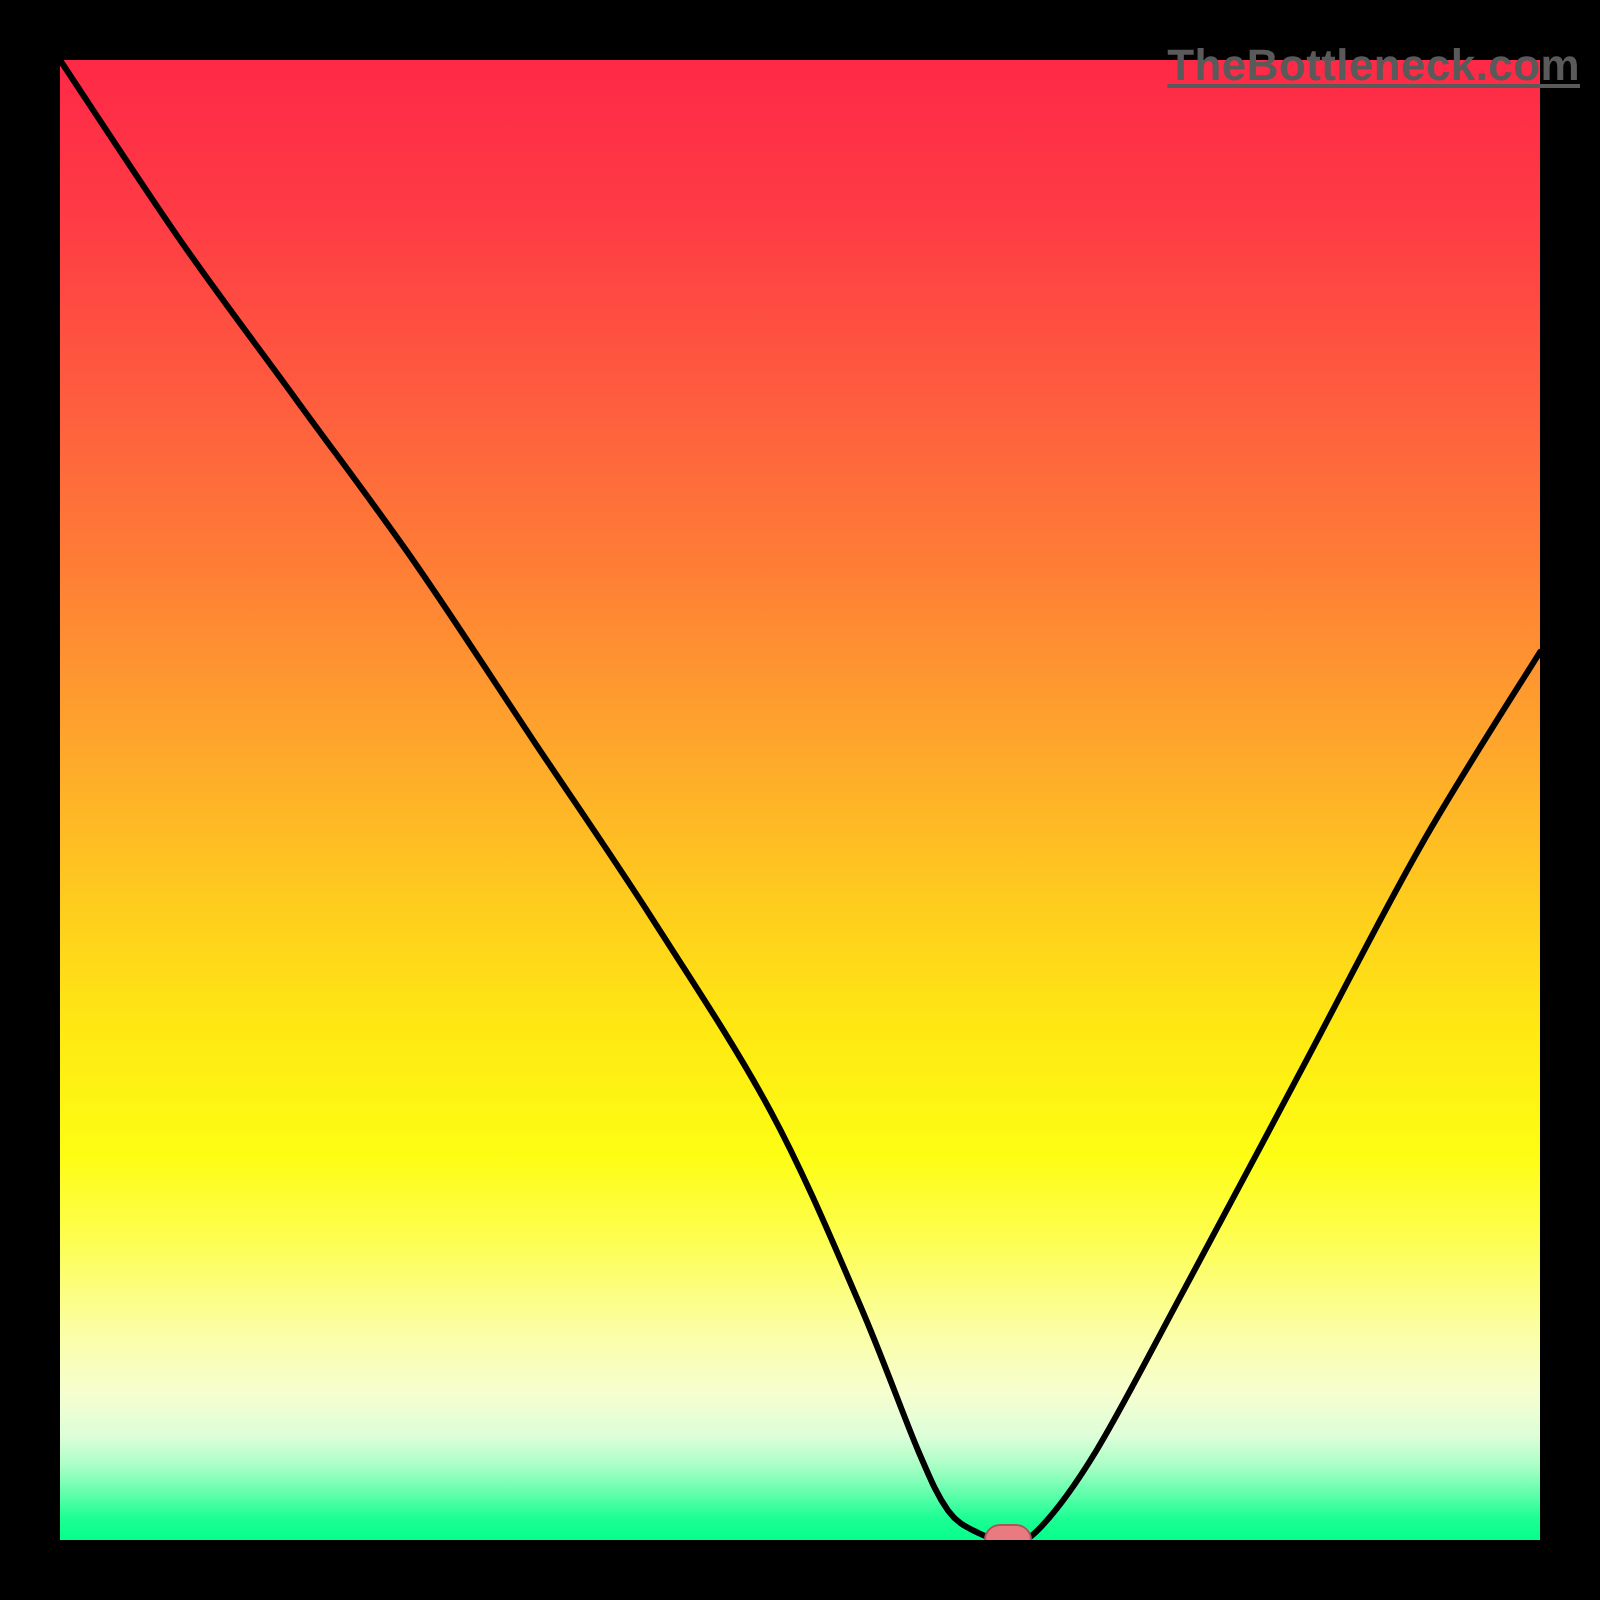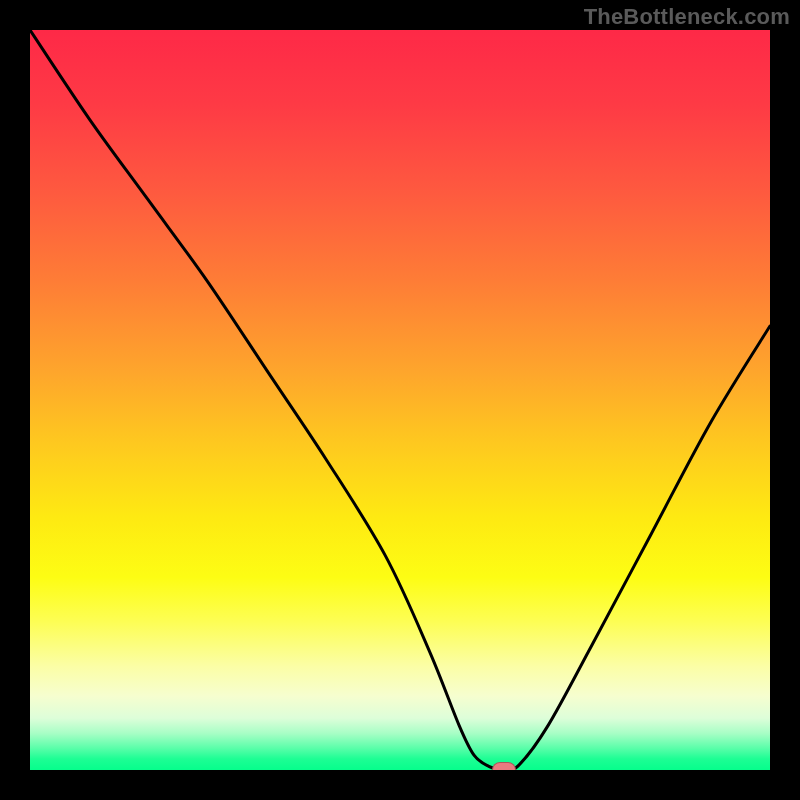--- a/index.html
+++ b/index.html
@@ -12,27 +12,28 @@
     font-family: Arial, Helvetica, sans-serif;
   }
   .frame {
     position: relative;
     width: 800px;
     height: 800px;
     background: #000;
   }
   .watermark {
     position: absolute;
-    top: 4px;
+    top: 20px;
     right: 10px;
     font-size: 22px;
     font-weight: 600;
     color: #5a5a5a;
     letter-spacing: 0.2px;
     z-index: 5;
+    text-decoration: underline;
   }
   .plot-area {
     position: absolute;
     left: 30px;
     top: 30px;
     width: 740px;
     height: 740px;
     overflow: hidden;
   }
   .gradient-bg {

